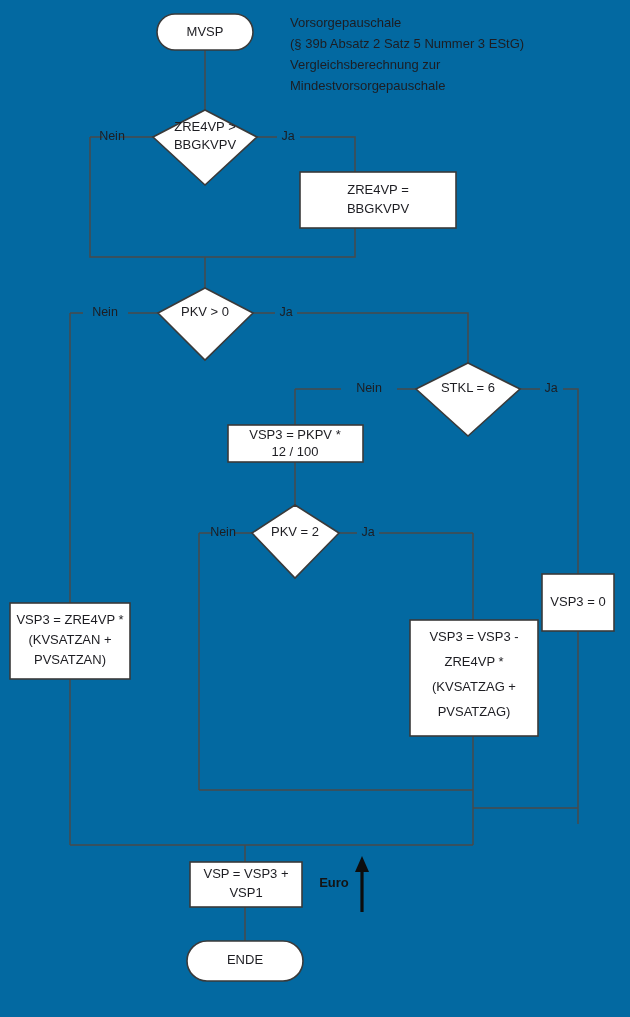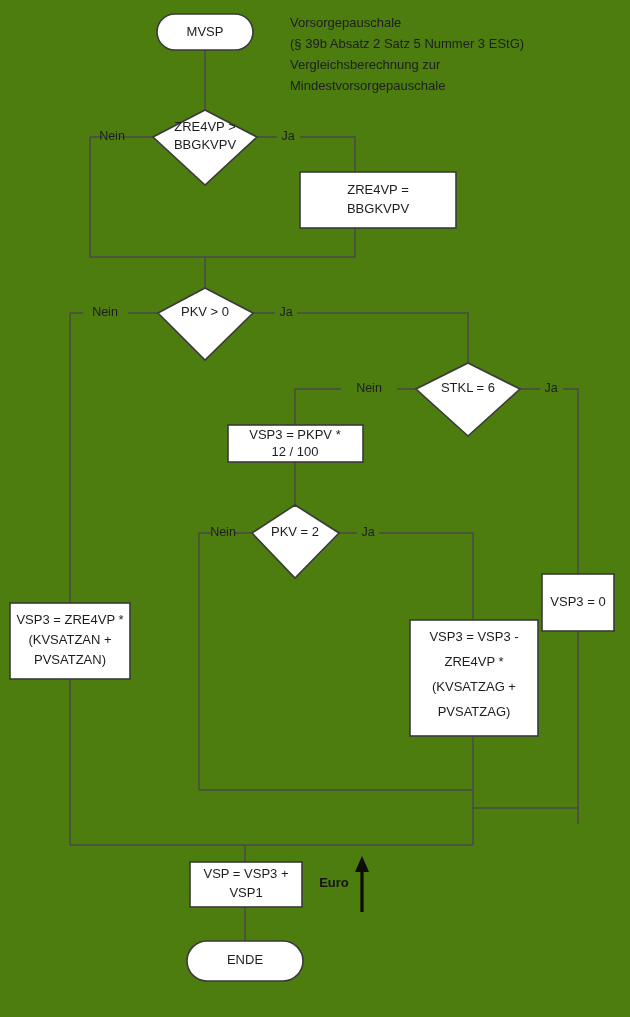--- a/index.html
+++ b/index.html
@@ -8,21 +8,21 @@
     padding: 0;
     background: #ffffff;
   }
   body {
     font-family: "Liberation Sans", sans-serif;
   }
   #diagram-root {
     position: relative;
     width: 630px;
     height: 1017px;
-    background: #4d7c0f;
+    background: #0369a1;
     overflow: hidden;
   }
   svg#flowchart {
     display: block;
     width: 630px;
     height: 1017px;
   }
   .shape-stroke {
     fill: #ffffff;
     stroke: #3a3a3a;

